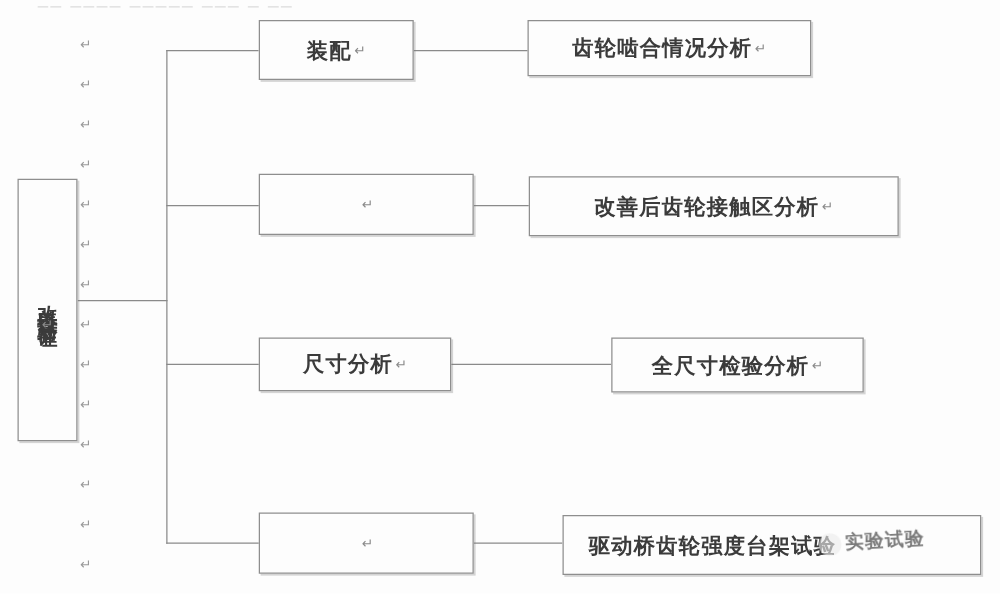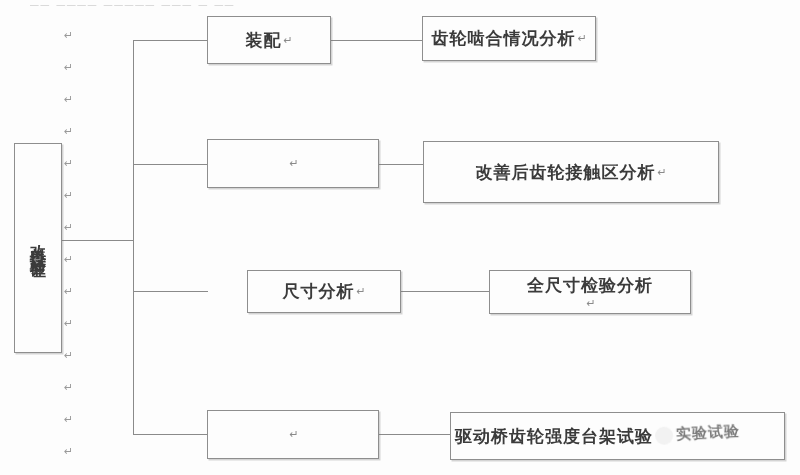--- a/index.html
+++ b/index.html
@@ -157,45 +157,45 @@
 
   <div class="node" style="left:207px; top:16px; width:124px; height:48px;">
     <span>装配</span>
       <span class="cr">↵</span>
   </div>
 
   <div class="node" style="left:207px; top:139px; width:172px; height:49px;">
       <span class="cr">↵</span>
   </div>
 
-  <div class="node" style="left:207px; top:270px; width:154px; height:43px;margin-left:40px;">
+  <div class="node" style="left:207px; top:270px; width:154px; height:43px;">
     <span>尺寸分析</span>
       <span class="cr">↵</span>
   </div>
 
   <div class="node" style="left:207px; top:410px; width:172px; height:49px;">
       <span class="cr">↵</span>
   </div>
 
-  <div class="node" style="left:422px; top:16px; width:174px; height:45px;font-family:Liberation Serif, serif;">
+  <div class="node" style="left:422px; top:16px; width:227px; height:45px;font-family:Liberation Serif, serif;">
     <span>齿轮啮合情况分析</span>
       <span class="cr">↵</span>
   </div>
 
-  <div class="node" style="left:423px; top:141px; width:296px; height:62px;">
+  <div class="node" style="left:423px; top:141px; width:296px; height:48px;">
     <span>改善后齿轮接触区分析</span>
       <span class="cr">↵</span>
   </div>
 
-  <div class="node" style="left:489px; top:270px; width:202px; height:44px;flex-direction:column;">
+  <div class="node" style="left:489px; top:270px; width:202px; height:44px;">
     <span>全尺寸检验分析</span>
       <span class="cr">↵</span>
   </div>
 
-  <div class="node" style="left:450px; top:412px; width:335px; height:48px; justify-content:flex-start; padding-left:4px;">
+  <div class="node" style="left:450px; top:412px; width:335px; height:48px; justify-content:flex-start; padding-left:20px;">
     <span>驱动桥齿轮强度台架试验</span>
       <span class="cr"></span>
   </div>
 
   <div class="watermark" style="left:655px; top:424px;">
     <span class="wm-badge"></span><span>实验试验</span>
   </div>
 
 </div>
 

